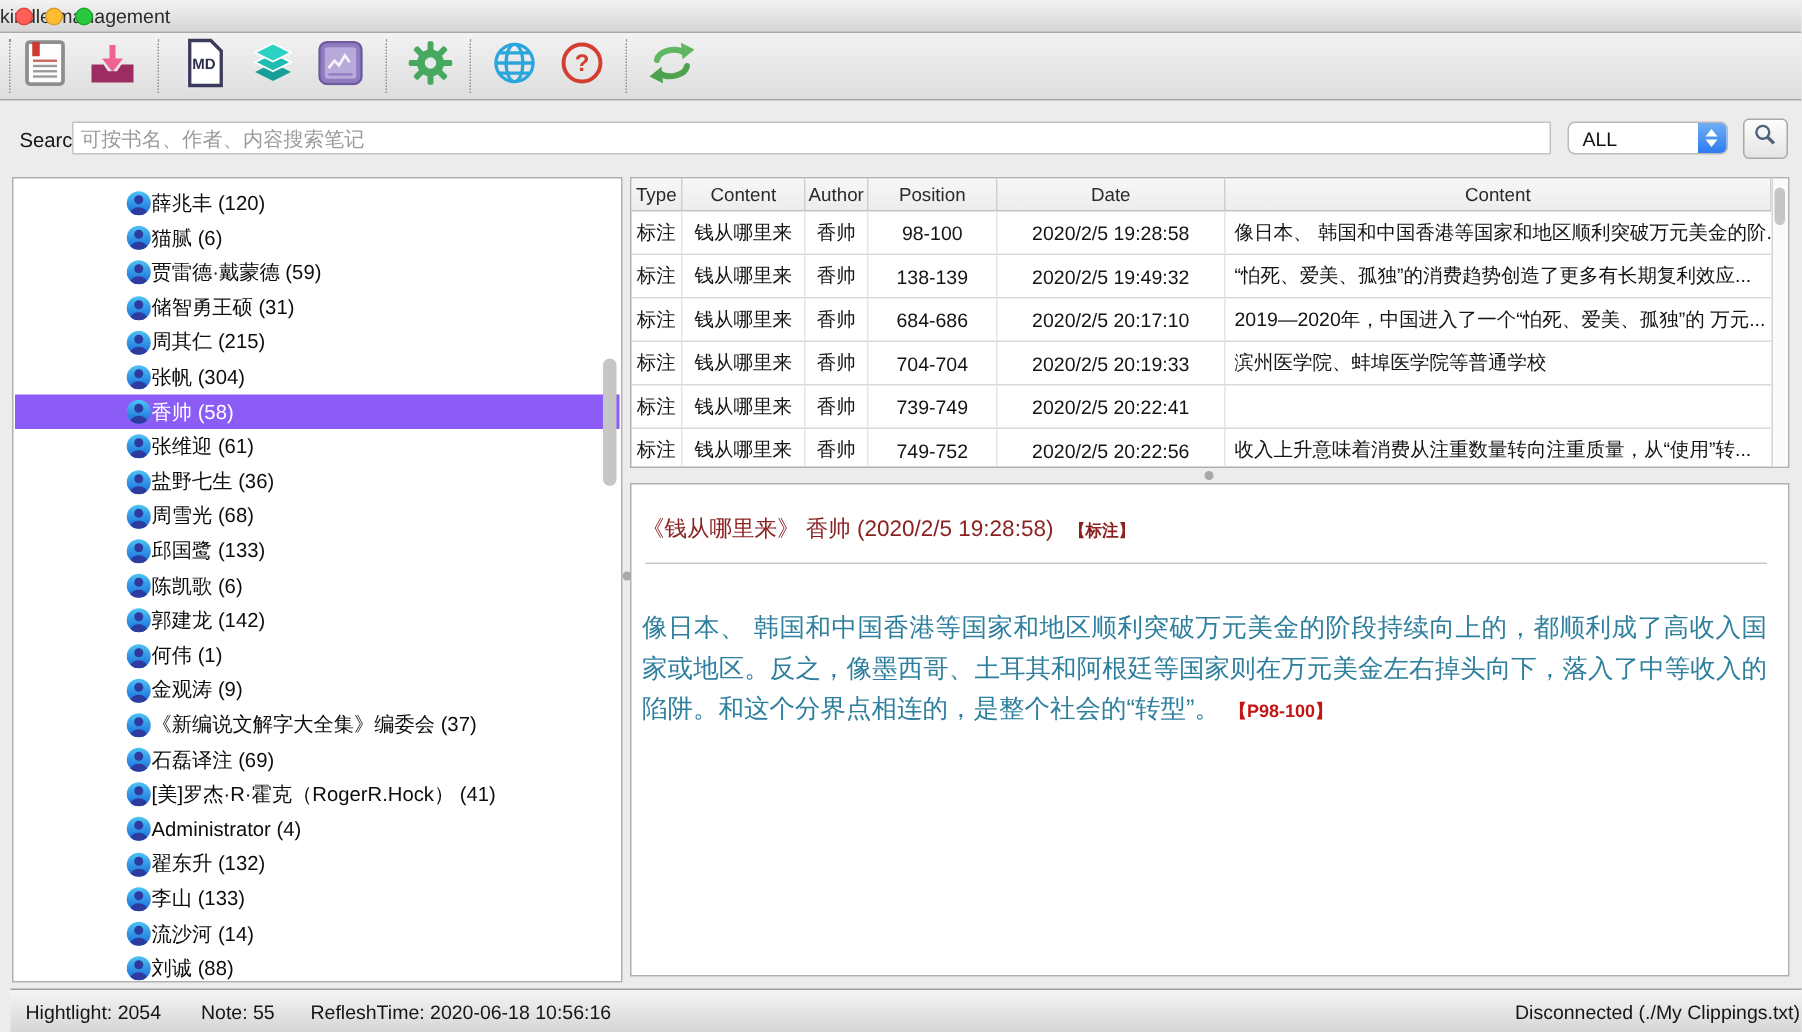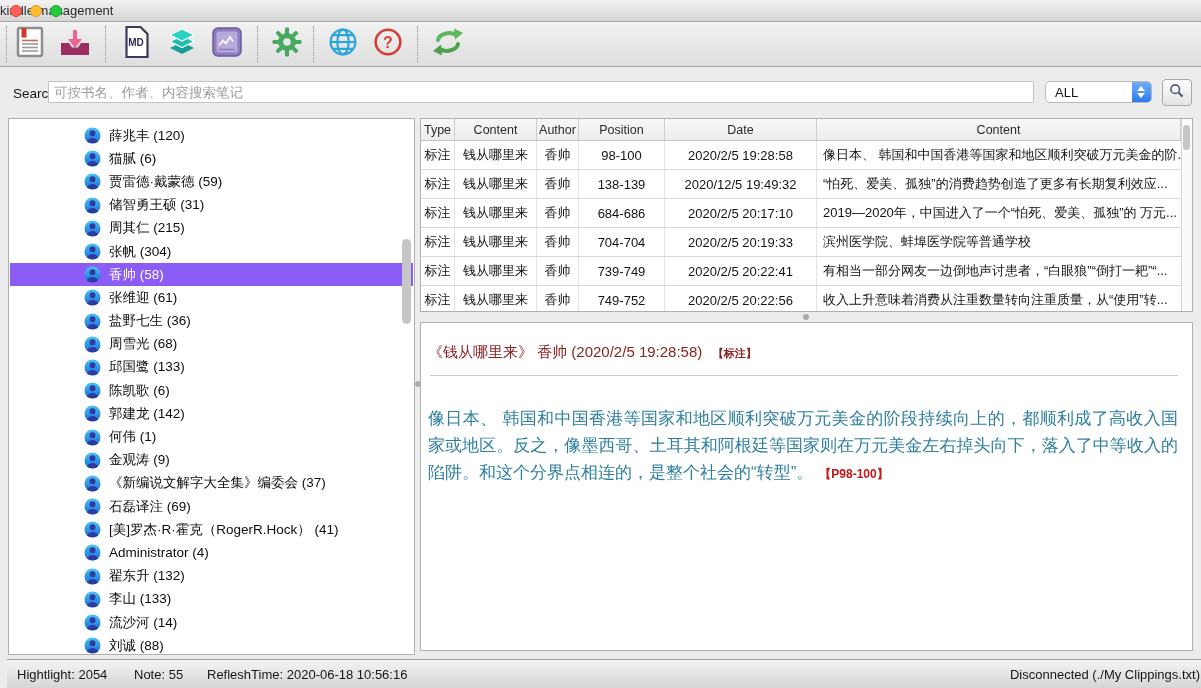--- a/index.html
+++ b/index.html
@@ -42,21 +42,21 @@
   .chev-dn { bottom:4px; border-top:5px solid #fff; }
   .search-btn { position:absolute; left:1162px; top:79px; width:30px; height:27px;
     background:linear-gradient(#fdfdfd,#e4e4e4); border:1px solid #a8a8a8; border-radius:4px;
     display:flex; align-items:center; justify-content:center; }
 
   
   .sidebar { position:absolute; left:8px; top:118px; width:407px; height:537px;
     background:#fff; border:1px solid #b0b0b0; overflow:hidden; }
   .tree { position:absolute; inset:1px; padding-top:4px; }
   .tree-row { height:23.2px; display:flex; align-items:center; padding-left:74px; font-size:13.5px; color:#0d0d0d; white-space:nowrap; }
-  .tree-row .tree-label { margin-left:8px; }
+  .tree-row .tree-label { }
   .tree-row.selected { background:#8b5cf6; color:#fff; }
   .person-icon { width:17px; height:17px; display:inline-flex; }
   .sb-scroll-thumb { position:absolute; right:3px; top:120px; width:9px; height:85px;
     background:#c6c6c6; border-radius:5px; }
 
   
   .vsplit-dot { position:absolute; left:414.5px; top:381px; width:6px; height:6px; border-radius:50%; background:#a9a9a9; }
   .hsplit-dot { position:absolute; left:803px; top:314px; width:6px; height:6px; border-radius:50%; background:#a9a9a9; }
 
   
@@ -720,21 +720,21 @@
           <div class="td c2">香帅</div>
           <div class="td c3">98-100</div>
           <div class="td c4">2020/2/5 19:28:58</div>
           <div class="td c5">像日本、 韩国和中国香港等国家和地区顺利突破万元美金的阶...</div>
         </div>
         <div class="tr">
           <div class="td c0">标注</div>
           <div class="td c1">钱从哪里来</div>
           <div class="td c2">香帅</div>
           <div class="td c3">138-139</div>
-          <div class="td c4">2020/12/5 19:49:32</div>
+          <div class="td c4">2020/2/5 19:49:32</div>
           <div class="td c5">“怕死、爱美、孤独”的消费趋势创造了更多有长期复利效应...</div>
         </div>
         <div class="tr">
           <div class="td c0">标注</div>
           <div class="td c1">钱从哪里来</div>
           <div class="td c2">香帅</div>
           <div class="td c3">684-686</div>
           <div class="td c4">2020/2/5 20:17:10</div>
           <div class="td c5">2019—2020年，中国进入了一个“怕死、爱美、孤独”的 万元...</div>
         </div>
@@ -745,21 +745,20 @@
           <div class="td c3">704-704</div>
           <div class="td c4">2020/2/5 20:19:33</div>
           <div class="td c5">滨州医学院、蚌埠医学院等普通学校</div>
         </div>
         <div class="tr">
           <div class="td c0">标注</div>
           <div class="td c1">钱从哪里来</div>
           <div class="td c2">香帅</div>
           <div class="td c3">739-749</div>
           <div class="td c4">2020/2/5 20:22:41</div>
-          <div class="td c5">有相当一部分网友一边倒地声讨患者，“白眼狼”“倒打一耙”“...</div>
         </div>
         <div class="tr">
           <div class="td c0">标注</div>
           <div class="td c1">钱从哪里来</div>
           <div class="td c2">香帅</div>
           <div class="td c3">749-752</div>
           <div class="td c4">2020/2/5 20:22:56</div>
           <div class="td c5">收入上升意味着消费从注重数量转向注重质量，从“使用”转...</div>
         </div>
       </div>

